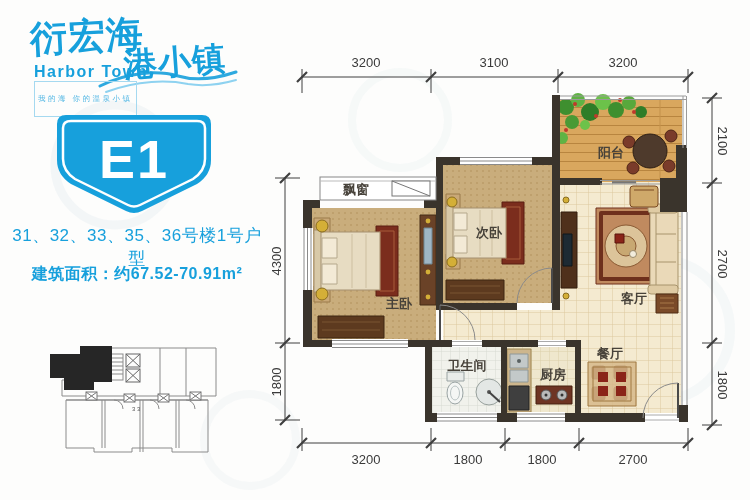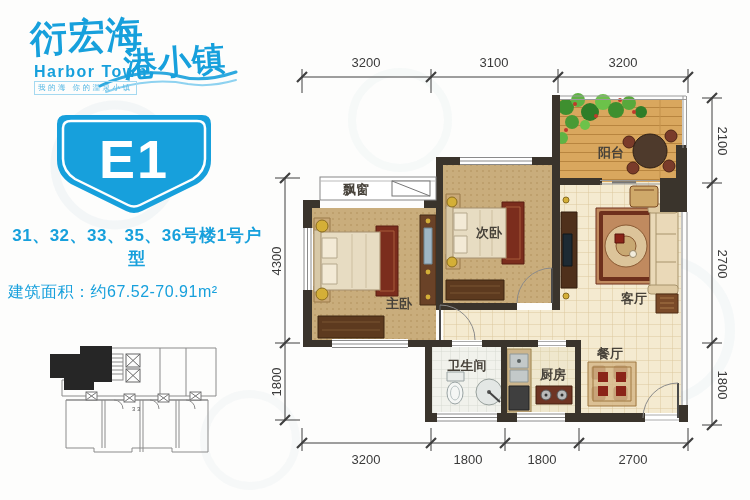--- a/index.html
+++ b/index.html
@@ -6,25 +6,25 @@
   .stage{position:relative;width:750px;height:500px;overflow:hidden;
          font-family:"Liberation Sans","DejaVu Sans",sans-serif;background:#fdfdfc;}
   .abs{position:absolute;}
   
   .cn1{left:30px;top:12px;font-size:37px;font-weight:700;color:var(--accent);
        transform:rotate(-3deg);letter-spacing:1px;}
   .cn2{left:124px;top:40px;font-size:33px;font-weight:700;color:var(--accent);
        transform:rotate(-4deg);letter-spacing:1px;}
   .en {left:34px;top:63px;font-size:16px;font-weight:600;color:var(--accent);letter-spacing:1.5px;}
   .tagline{left:34px;top:81px;font-size:7.5px;color:#55b8e4;border:1px solid #a5d9f0;
-       padding:1px 3px;letter-spacing:2.5px;white-space:nowrap;}
+       padding:12px 3px;letter-spacing:2.5px;white-space:nowrap;}
   .line1{left:8px;top:224px;width:258px;text-align:center;font-size:17px;
+       font-weight:400;color:var(--accent);letter-spacing:0.5px;}
+  .line2{left:8px;top:264px;width:258px;text-align:center;font-size:16px;
        font-weight:700;color:var(--accent);letter-spacing:0.5px;}
-  .line2{left:8px;top:282px;width:258px;text-align:left;font-size:16px;
-       font-weight:400;color:var(--accent);letter-spacing:0.5px;}
   svg text{font-family:"Liberation Sans","DejaVu Sans",sans-serif;}
   .roomlbl{fill:#47423a;font-size:13px;font-weight:600;}
   .dimlbl{fill:#3a3a3a;font-size:13px;}
 </style>
 </head>
 <body>
 
 <div class="stage">
 
   <svg class="abs" style="left:0;top:0" width="750" height="500" viewBox="0 0 750 500">

